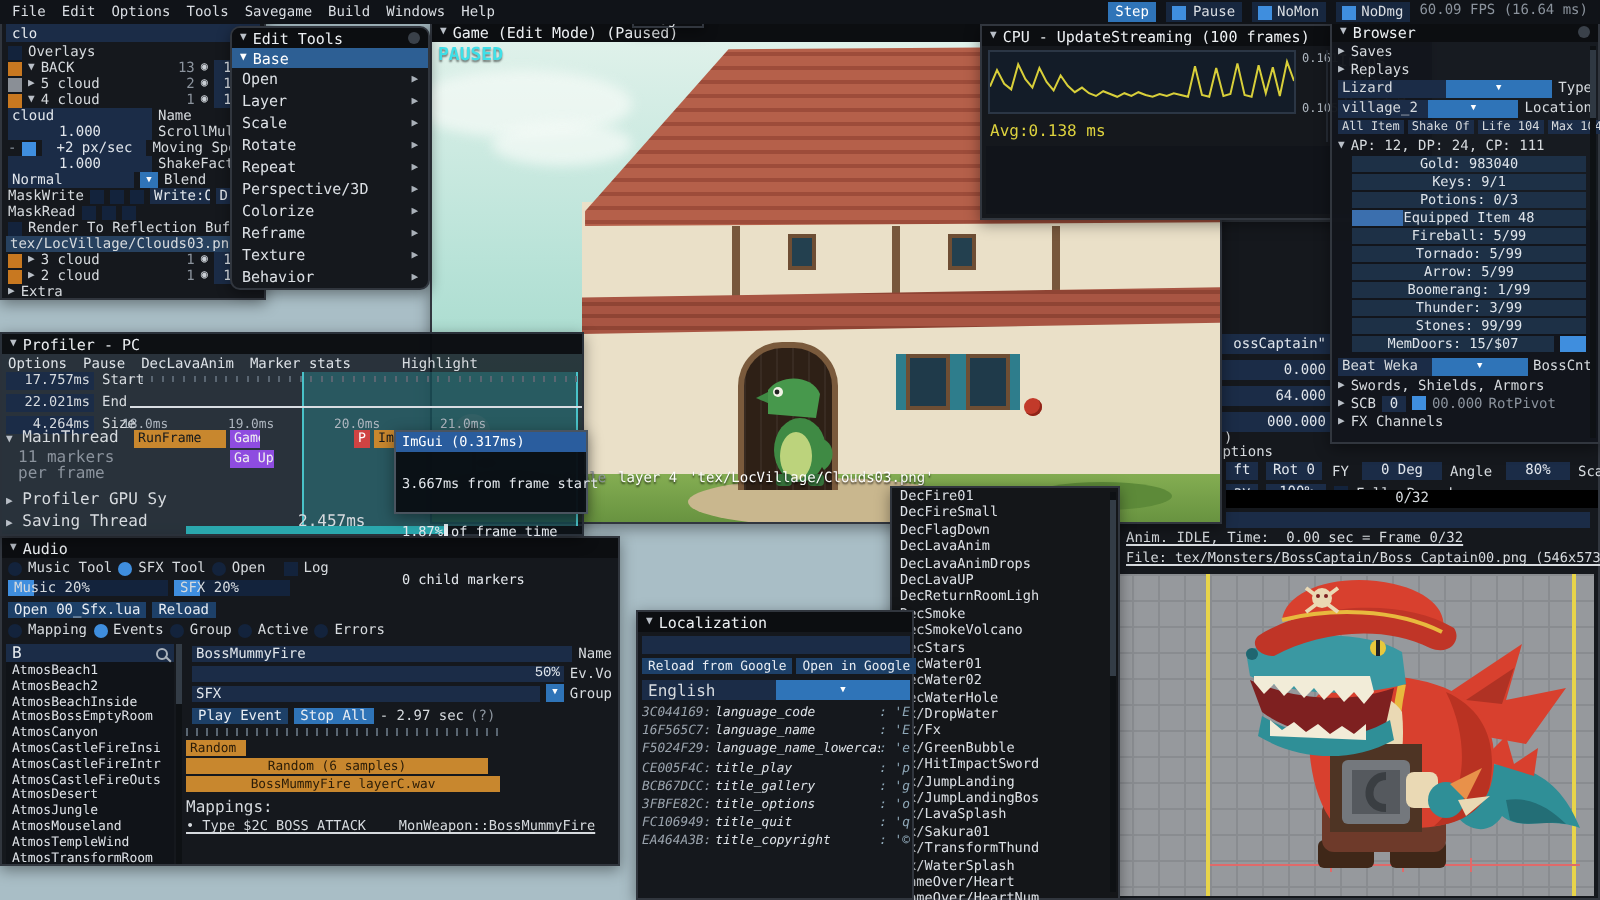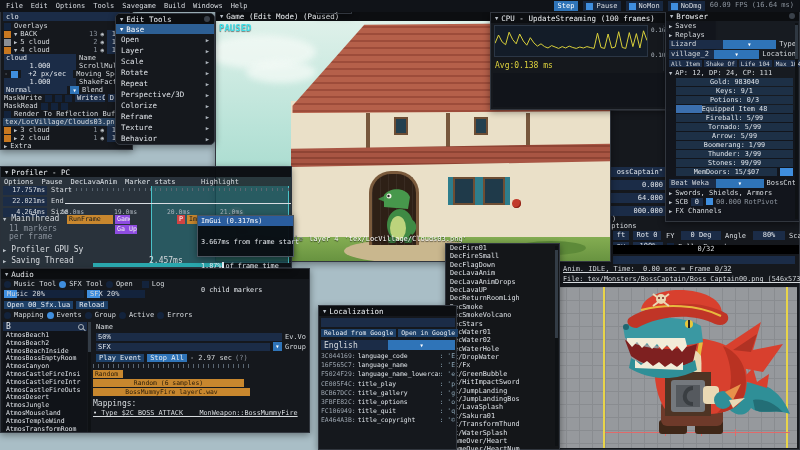--- a/index.html
+++ b/index.html
@@ -123,21 +123,21 @@
   #fxscroll{position:absolute;right:1px;top:2px;width:3px;height:200px;background:#0e1114;}
   #fxscroll i{position:absolute;left:0;top:4px;width:3px;height:88px;background:#333c46;}
 
   
   #loc{left:318px;top:305px;width:139px;height:145px;z-index:5;}
   #loc .inp{position:absolute;left:2px;top:12px;width:134px;height:9px;background:#1b2c47;}
   #loc .btns{position:absolute;left:2px;top:23px;display:flex;gap:2px;font-size:6.4px;}
   #loc .combo{position:absolute;left:2px;top:34px;width:134px;height:10px;background:#1b2c47;display:flex;align-items:center;}
   #loc .combo span{flex:1;padding:0 3px;}
   #loc .tbl{position:absolute;left:2px;top:46px;width:134px;}
-  #loc .lr{display:flex;height:9.2px;line-height:9.2px;font-size:6.4px;white-space:nowrap;overflow:hidden;}
+  #loc .lr{display:flex;height:9.2px;line-height:9.2px;font-size:6.4px;white-space:nowrap;overflow:hidden;font-style:italic;}
   #loc .lr .id{color:#9aa3ad;flex:none;}
   #loc .lr .k{color:#dde2e7;margin-left:2px;flex:1;overflow:hidden;}
   #loc .lr .v{color:#8fa8b8;flex:none;}
 
   
   #audio{left:0;top:268px;width:310px;height:165px;z-index:5;}
   #audio .row{height:10px;font-size:7px;}
   .slider{background:linear-gradient(90deg,#3f8ede 0 13px,#13233c 13px);padding:0 3px;height:8px;line-height:8px;}
   #alist{position:absolute;left:2px;top:53px;width:84px;height:110px;background:#101318;}
   #alist .srch{display:flex;align-items:center;height:9px;background:#1b2c47;padding:0 3px;margin-bottom:1px;}
@@ -757,24 +757,25 @@
           <div class="it">AtmosJungle</div>
           <div class="it">AtmosMouseland</div>
           <div class="it">AtmosTempleWind</div>
           <div class="it">AtmosTransformRoom</div>
       </div>
     </div>
     <div id="ascroll">
         <i></i>
       </div>
     <div class="r row" style="top:53px;height:9px;">
+      <span class="fr" style="flex:1;">BossMummyFire</span>
       <span>Name</span>
     </div>
     <div class="r row" style="top:63px;height:9px;">
-      <span class="fr" style="flex:1;text-align:left;font-family:Liberation Mono, monospace;">50%</span>
+      <span class="fr" style="flex:1;text-align:right;font-family:Liberation Mono, monospace;">50%</span>
       <span>Ev.Vo</span>
     </div>
     <div class="r row" style="top:73px;height:9px;">
       <span class="fr" style="flex:1;display:flex;">
           <span style="flex:1">SFX</span>
         </span>
       <span class="arrbox" style="height:9px;">▼</span>
       <span>Group</span>
     </div>
     <div class="r row" style="top:84px;height:9px;">

